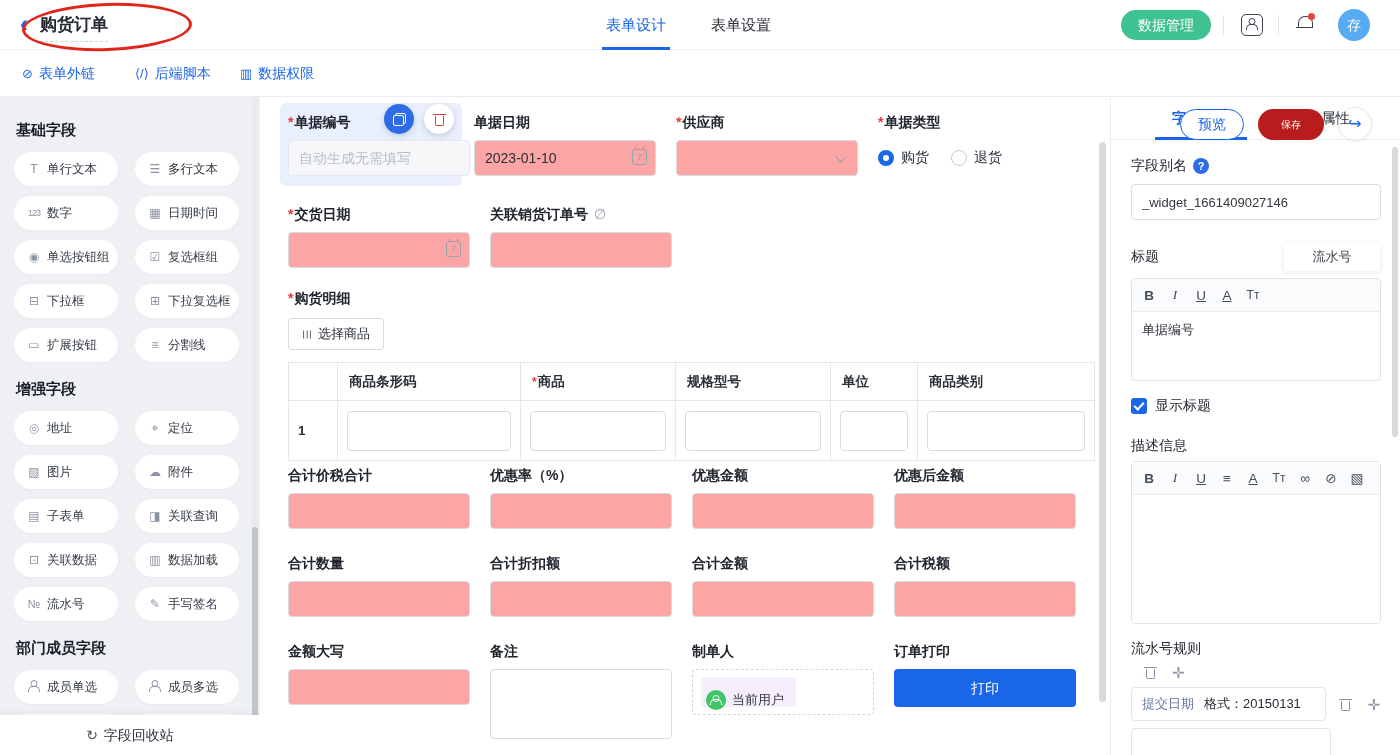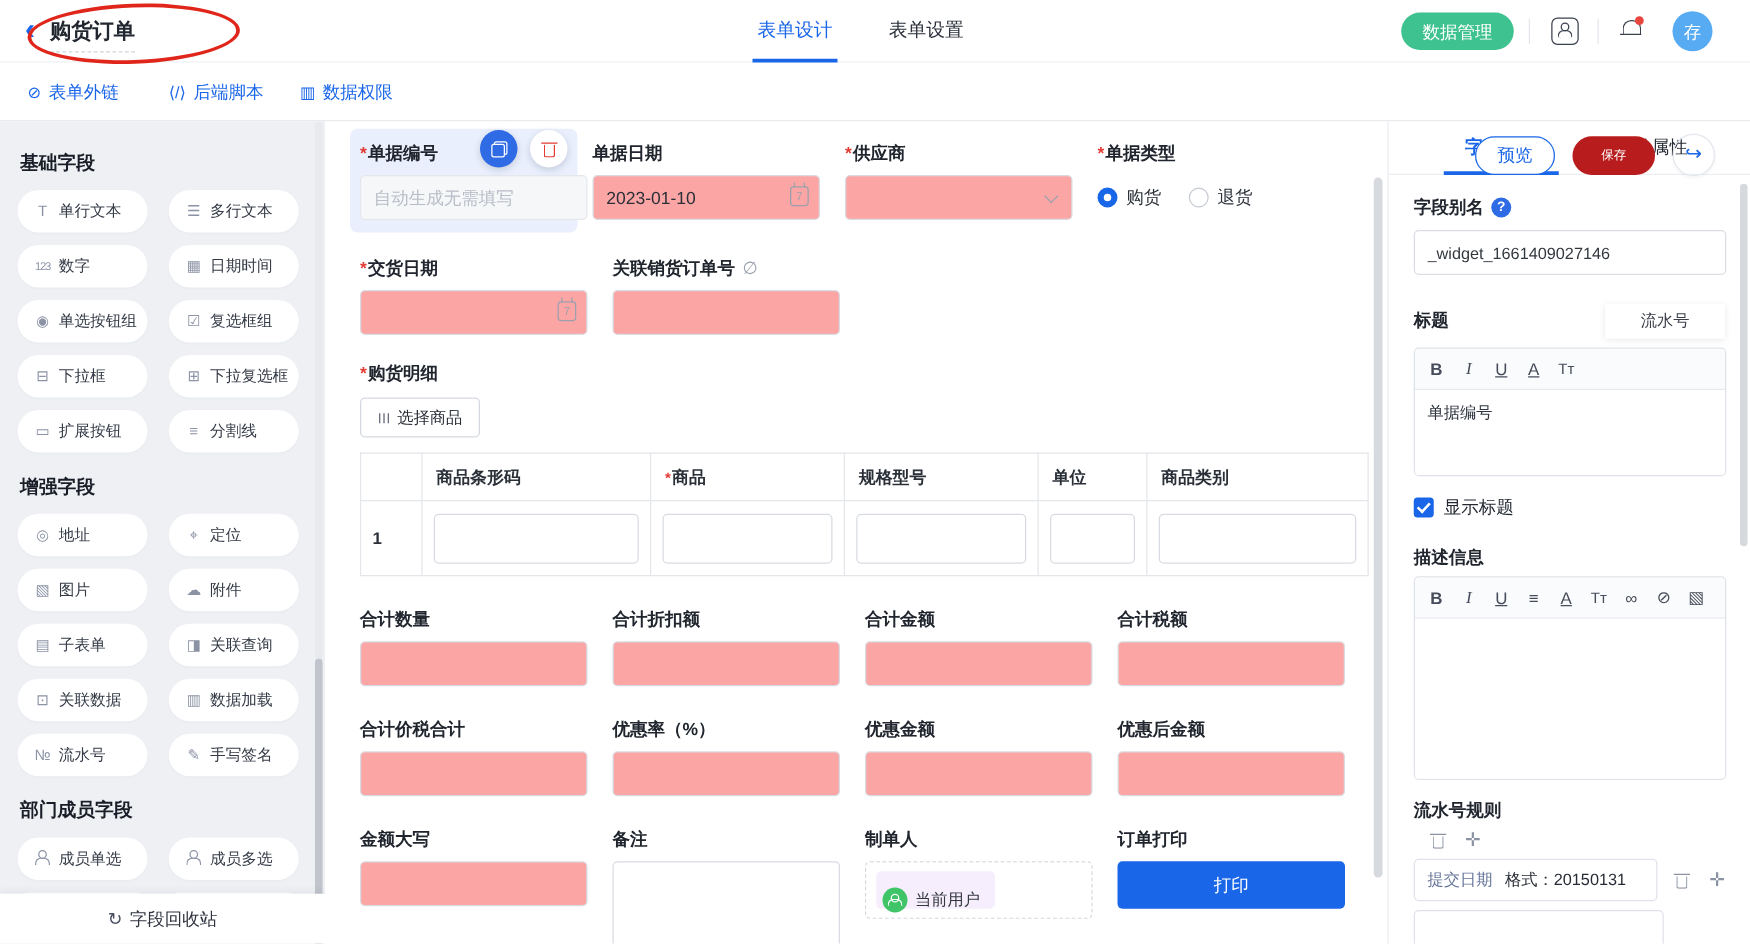--- a/index.html
+++ b/index.html
@@ -101,21 +101,21 @@
   .remark-box{width:182px;height:70px;border:1px solid #d8dbe1;border-radius:4px;background:#fff}
 
   
   .panel{position:absolute;left:1110px;top:97px;width:290px;height:658px;background:#fff;border-left:1px solid #ebedf1;overflow:hidden}
   .ptabs{position:relative;height:43px;border-bottom:1px solid #eceef1}
   .ptab{position:absolute;top:0;height:43px;line-height:43px;font-size:14.5px;color:#272c36;cursor:pointer;text-align:center;width:64px}
   .ptab.active{color:#1a66e8;font-weight:600}
   .ptab.active::after{content:"";position:absolute;left:-14px;right:-14px;bottom:0;height:3px;background:#1a66e8}
   .pt1{left:58px}.pt2{left:178px}
   .pbody{padding:17px 20px 0 20px}
-  .plabel{font-size:14px;font-weight:700;color:#20252e}
+  .plabel{font-size:14px;font-weight:400;color:#20252e}
   .labelrow{display:flex;align-items:center}
   .help{width:16px;height:16px;border-radius:50%;background:#2e6be5;color:#fff;font-size:11px;font-weight:700;text-align:center;line-height:16px;margin-left:6px}
   .pinp{width:250px;height:36px;border:1px solid #dadde2;border-radius:4px;font-size:13px;color:#33383f;padding:0 10px;margin-top:9px;font-family:inherit;background:#fff}
   .titlerow{display:flex;align-items:center;justify-content:space-between;margin-top:22px;height:30px}
   .chip{width:96px;height:28px;background:#fff;box-shadow:0 1px 5px rgba(31,35,41,.10);text-align:center;line-height:28px;font-size:13px;color:#3a3f4a}
   .editor{width:250px;border:1px solid #dfe2e8;border-radius:4px;margin-top:6px;overflow:hidden}
   .etb{height:33px;background:#fafbfc;border-bottom:1px solid #e8eaee;display:flex;align-items:center;padding:0 4px}
   .etb span{width:26px;text-align:center;font-size:13.5px;color:#464c59;cursor:pointer}
   .tbB{font-weight:700}.tbI{font-style:italic;font-family:"Liberation Serif",serif}
   .tbU{text-decoration:underline}.tbA{text-decoration:underline}.tbT{font-size:12px!important}
@@ -357,32 +357,32 @@
               <div class="cell-inp"></div>
             </td>
         <td>
               <div class="cell-inp"></div>
             </td>
       </tr>
     </tbody>
       </table>
   </div>
 
+  <div class="frow" style="margin-bottom:24px">
+    <div class="fcell"><div class="flabel">合计价税合计</div><input class="inp" style=""></div>
+    <div class="fcell"><div class="flabel">优惠率（%）</div><input class="inp" style=""></div>
+    <div class="fcell"><div class="flabel">优惠金额</div><input class="inp" style=""></div>
+    <div class="fcell"><div class="flabel">优惠后金额</div><input class="inp" style=""></div>
+  </div>
+
   <div class="frow" style="margin-top:24px;margin-bottom:24px">
     <div class="fcell"><div class="flabel">合计数量</div><input class="inp" style=""></div>
     <div class="fcell"><div class="flabel">合计折扣额</div><input class="inp" style=""></div>
     <div class="fcell"><div class="flabel">合计金额</div><input class="inp" style=""></div>
     <div class="fcell"><div class="flabel">合计税额</div><input class="inp" style=""></div>
-  </div>
-
-  <div class="frow" style="margin-bottom:24px">
-    <div class="fcell"><div class="flabel">合计价税合计</div><input class="inp" style=""></div>
-    <div class="fcell"><div class="flabel">优惠率（%）</div><input class="inp" style=""></div>
-    <div class="fcell"><div class="flabel">优惠金额</div><input class="inp" style=""></div>
-    <div class="fcell"><div class="flabel">优惠后金额</div><input class="inp" style=""></div>
   </div>
 
   <div class="frow">
     <div class="fcell"><div class="flabel">金额大写</div><input class="inp" style=""></div>
     <div class="fcell">
         <div class="flabel">备注</div>
         <div class="remark-box"></div>
       </div>
     <div class="fcell">
       <div class="flabel">制单人</div>

